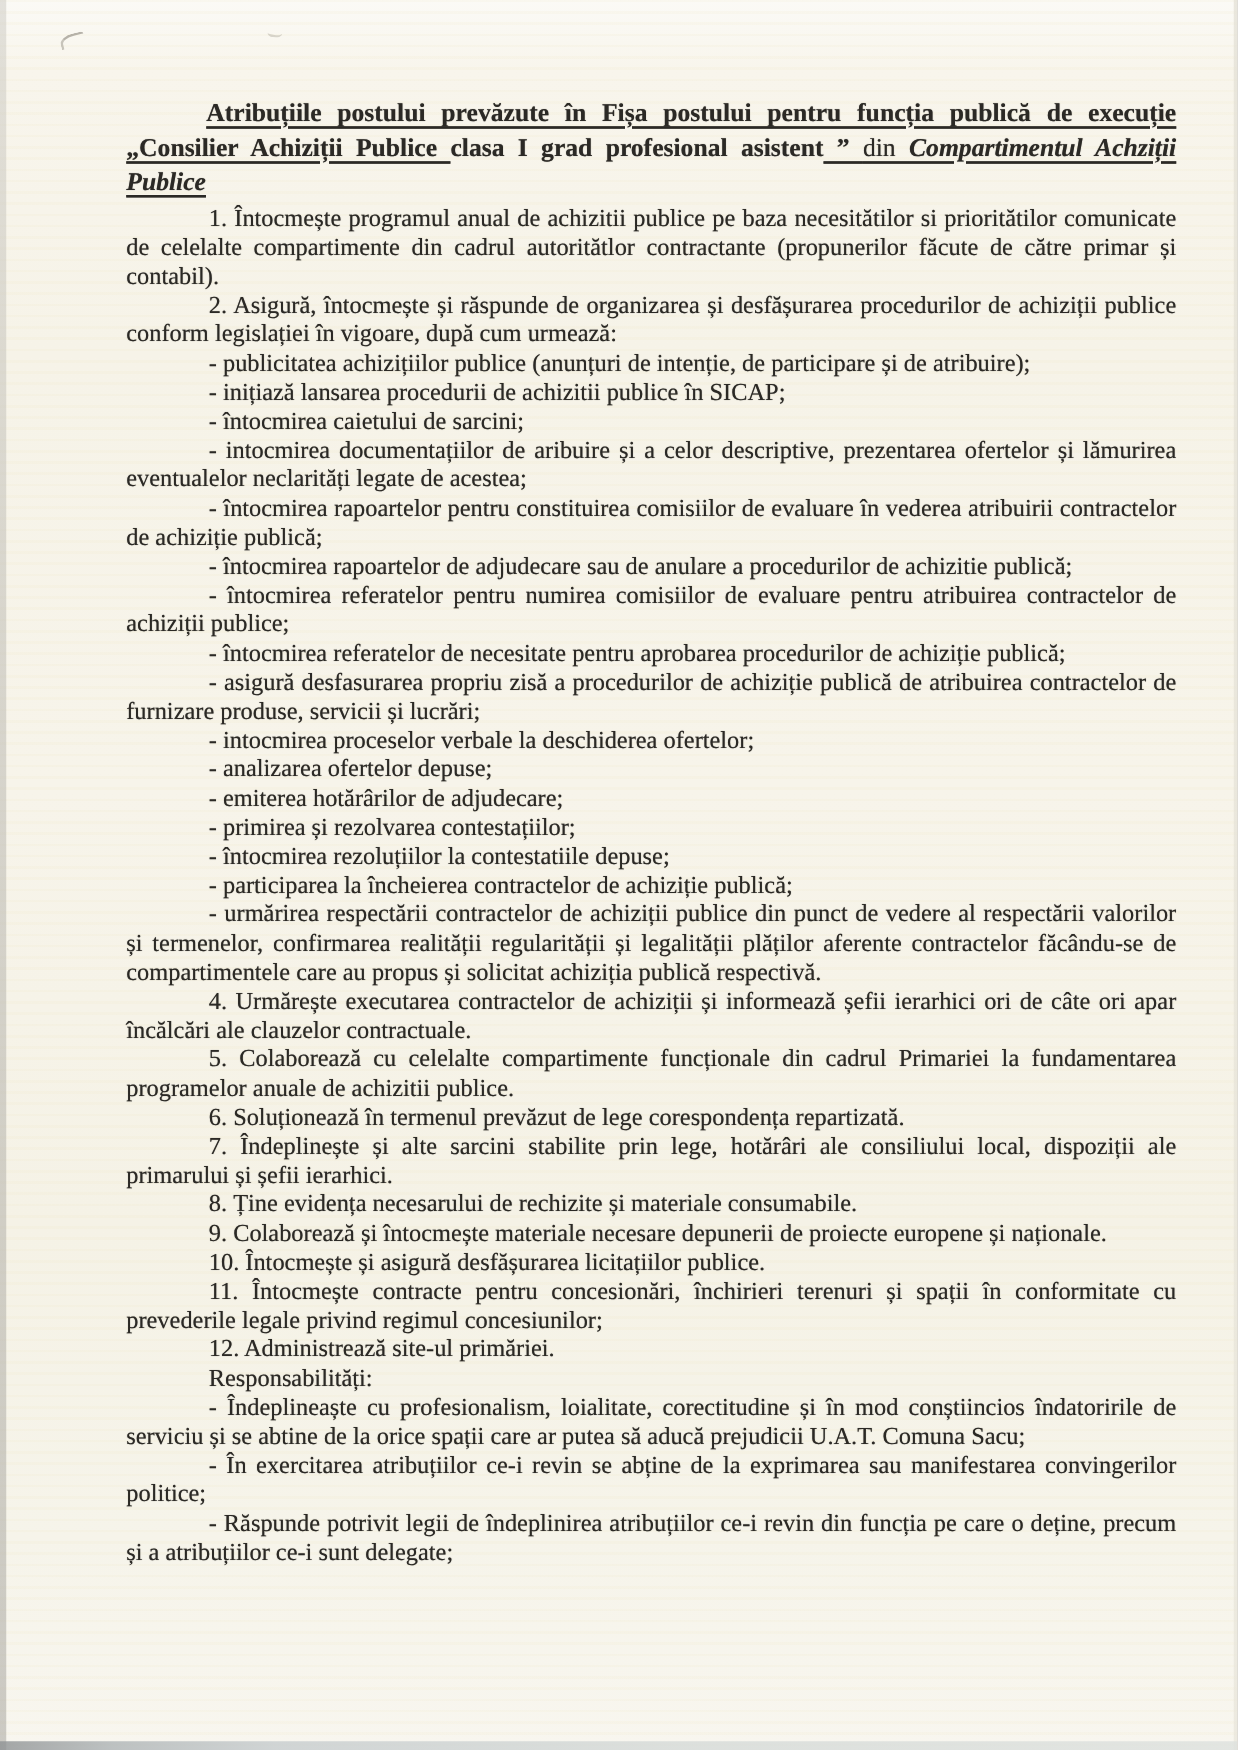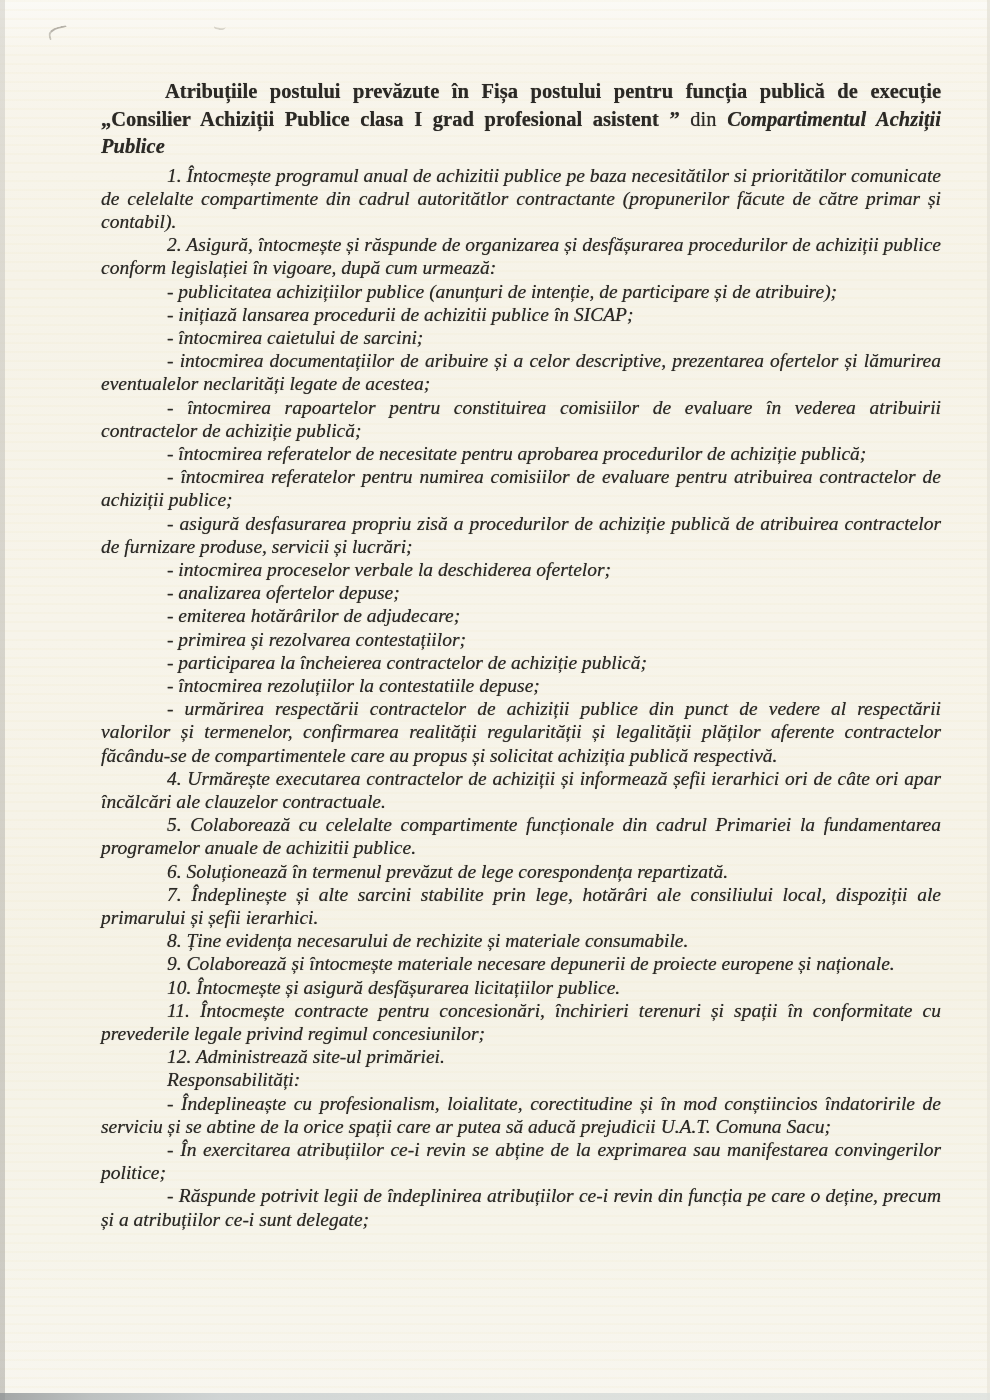--- a/index.html
+++ b/index.html
@@ -71,28 +71,28 @@
   }
   .h-line { display: block; }
   .h-just {
     text-align: justify;
     text-align-last: justify;
   }
   .h-first { text-indent: 64px; }
   .b { font-weight: bold; }
   .i { font-style: italic; }
   .u {
+    text-decoration: underline;
     text-decoration-thickness: 2px;
     text-underline-offset: 3.5px;
   }
   .content p {
     margin: 0;
     padding: 0;
     text-indent: 66px;
-    font-style: italic;
   }
 </style>
 </head>
 <body>
 
 <div class="page">
   <div class="edge-left"></div>
   <div class="edge-right"></div>
   <div class="edge-bottom"></div>
   <div class="mark-a"></div>
@@ -106,29 +106,30 @@
       <div class="h-line"><span class="b i u">Publice</span></div>
     </div>
 
     <p>1. Întocmește programul anual de achizitii publice pe baza necesitătilor si prioritătilor comunicate de celelalte compartimente din cadrul autoritătlor contractante (propunerilor făcute de către primar și contabil).</p>
     <p>2. Asigură, întocmește și răspunde de organizarea și desfășurarea procedurilor de achiziții publice conform legislației în vigoare, după cum urmează:</p>
     <p>- publicitatea achizițiilor publice (anunțuri de intenție, de participare și de atribuire);</p>
     <p>- inițiază lansarea procedurii de achizitii publice în SICAP;</p>
     <p>- întocmirea caietului de sarcini;</p>
     <p>- intocmirea documentațiilor de aribuire și a celor descriptive, prezentarea ofertelor și lămurirea eventualelor neclarități legate de acestea;</p>
     <p>- întocmirea rapoartelor pentru constituirea comisiilor de evaluare în vederea atribuirii contractelor de achiziție publică;</p>
+    <p>- întocmirea rapoartelor de adjudecare sau de anulare a procedurilor de achizitie publică;</p>
+    <p>- întocmirea referatelor pentru numirea comisiilor de evaluare pentru atribuirea contractelor de achiziții publice;</p>
     <p>- întocmirea referatelor de necesitate pentru aprobarea procedurilor de achiziție publică;</p>
-    <p>- întocmirea referatelor pentru numirea comisiilor de evaluare pentru atribuirea contractelor de achiziții publice;</p>
     <p>- asigură desfasurarea propriu zisă a procedurilor de achiziție publică de atribuirea contractelor de furnizare produse, servicii și lucrări;</p>
     <p>- intocmirea proceselor verbale la deschiderea ofertelor;</p>
     <p>- analizarea ofertelor depuse;</p>
     <p>- emiterea hotărârilor de adjudecare;</p>
     <p>- primirea și rezolvarea contestațiilor;</p>
+    <p>- întocmirea rezoluțiilor la contestatiile depuse;</p>
     <p>- participarea la încheierea contractelor de achiziție publică;</p>
-    <p>- întocmirea rezoluțiilor la contestatiile depuse;</p>
     <p>- urmărirea respectării contractelor de achiziții publice din punct de vedere al respectării valorilor și termenelor, confirmarea realității regularității și legalității plăților aferente contractelor făcându-se de compartimentele care au propus și solicitat achiziția publică respectivă.</p>
     <p>4. Urmărește executarea contractelor de achiziții și informează șefii ierarhici ori de câte ori apar încălcări ale clauzelor contractuale.</p>
     <p>5. Colaborează cu celelalte compartimente funcționale din cadrul Primariei la fundamentarea programelor anuale de achizitii publice.</p>
     <p>6. Soluționează în termenul prevăzut de lege corespondența repartizată.</p>
     <p>7. Îndeplinește și alte sarcini stabilite prin lege, hotărâri ale consiliului local, dispoziții ale primarului și șefii ierarhici.</p>
     <p>8. Ține evidența necesarului de rechizite și materiale consumabile.</p>
     <p>9. Colaborează și întocmește materiale necesare depunerii de proiecte europene și naționale.</p>
     <p>10. Întocmește și asigură desfășurarea licitațiilor publice.</p>
     <p>11. Întocmește contracte pentru concesionări, închirieri terenuri și spații în conformitate cu prevederile legale privind regimul concesiunilor;</p>
     <p>12. Administrează site-ul primăriei.</p>

